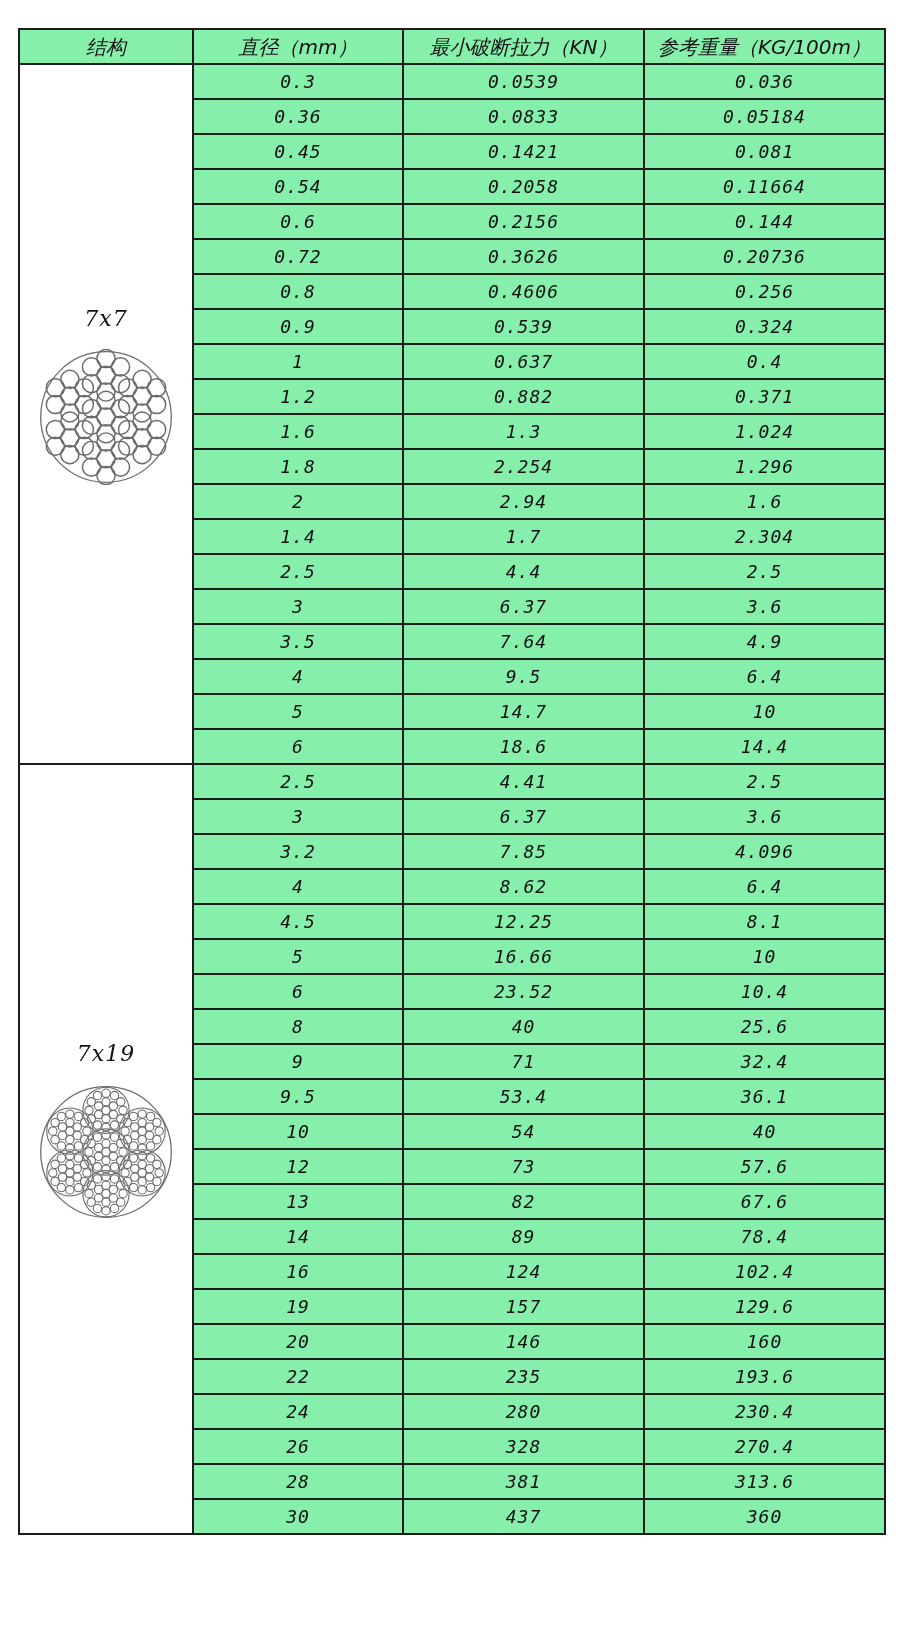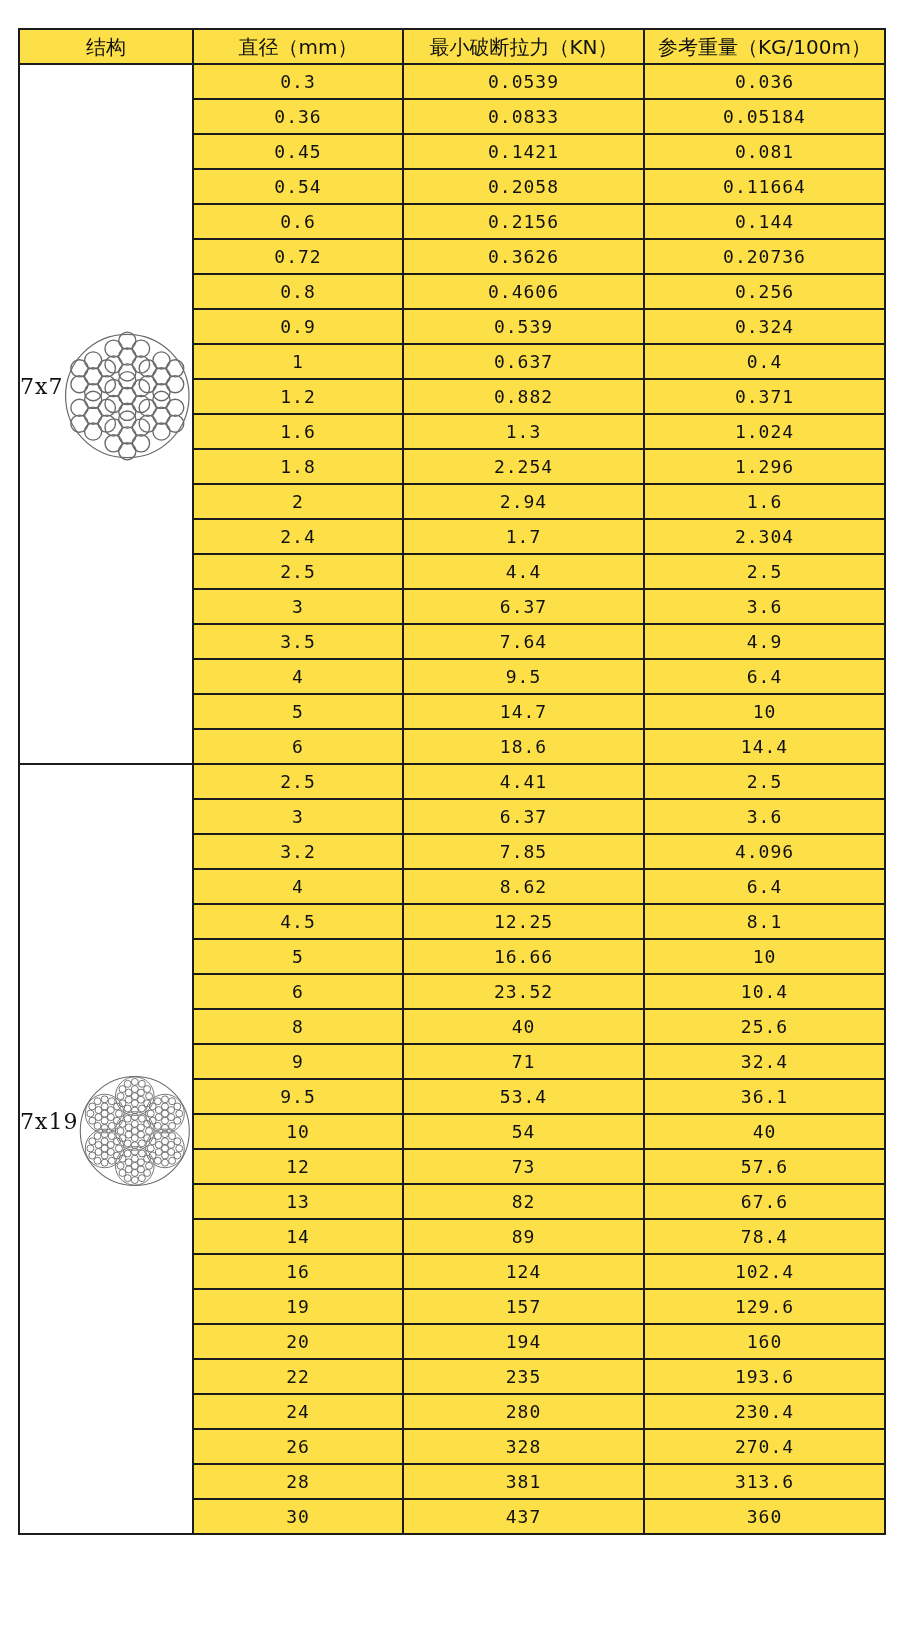--- a/index.html
+++ b/index.html
@@ -1,26 +1,26 @@
 <!DOCTYPE html>
 <html><head>
 <meta charset="utf-8">
 <style>
   html,body{margin:0;padding:0;background:#ffffff;}
   body{width:902px;height:1640px;position:relative;color:#111;
        font-family:"DejaVu Sans Mono","Liberation Mono",monospace;}
   .table-wrap{position:absolute;left:18px;top:28px;}
-  table{border-collapse:collapse;table-layout:fixed;width:866px;background:#fde047;}
+  table{border-collapse:collapse;table-layout:fixed;width:866px;background:#86efac;font-style:italic;}
   th,td{border:2px solid #1c1c1c;text-align:center;vertical-align:middle;
         padding:0;line-height:1.1;overflow:hidden;}
   th{height:33px;font-size:20px;font-weight:normal;
      font-family:"DejaVu Sans","Liberation Sans",sans-serif;}
   td.data-cell{height:33px;font-size:18px;letter-spacing:1px;}
   td.structure-cell{vertical-align:middle;background:#fff;}
-  .structure-inner{display:flex;flex-direction:row;align-items:center;
+  .structure-inner{display:flex;flex-direction:column;align-items:center;
                    justify-content:center;transform:translateY(-18px);}
   .structure-label{font-size:22px;letter-spacing:1px;margin-bottom:18px;
                    font-family:"DejaVu Serif","Liberation Serif",serif;}
   .rope-svg{width:136px;height:136px;display:block;}
 </style>
 </head>
 <body>
 
 <div class="table-wrap">
   <table>
@@ -155,21 +155,21 @@
           <td class="data-cell">1.8</td>
           <td class="data-cell">2.254</td>
           <td class="data-cell">1.296</td>
         </tr>
         <tr>
           <td class="data-cell">2</td>
           <td class="data-cell">2.94</td>
           <td class="data-cell">1.6</td>
         </tr>
         <tr>
-          <td class="data-cell">2.4</td>
+          <td class="data-cell">1.4</td>
           <td class="data-cell">1.7</td>
           <td class="data-cell">2.304</td>
         </tr>
         <tr>
           <td class="data-cell">2.5</td>
           <td class="data-cell">4.4</td>
           <td class="data-cell">2.5</td>
         </tr>
         <tr>
           <td class="data-cell">3</td>
@@ -419,21 +419,21 @@
           <td class="data-cell">124</td>
           <td class="data-cell">102.4</td>
         </tr>
         <tr>
           <td class="data-cell">19</td>
           <td class="data-cell">157</td>
           <td class="data-cell">129.6</td>
         </tr>
         <tr>
           <td class="data-cell">20</td>
-          <td class="data-cell">194</td>
+          <td class="data-cell">146</td>
           <td class="data-cell">160</td>
         </tr>
         <tr>
           <td class="data-cell">22</td>
           <td class="data-cell">235</td>
           <td class="data-cell">193.6</td>
         </tr>
         <tr>
           <td class="data-cell">24</td>
           <td class="data-cell">280</td>

